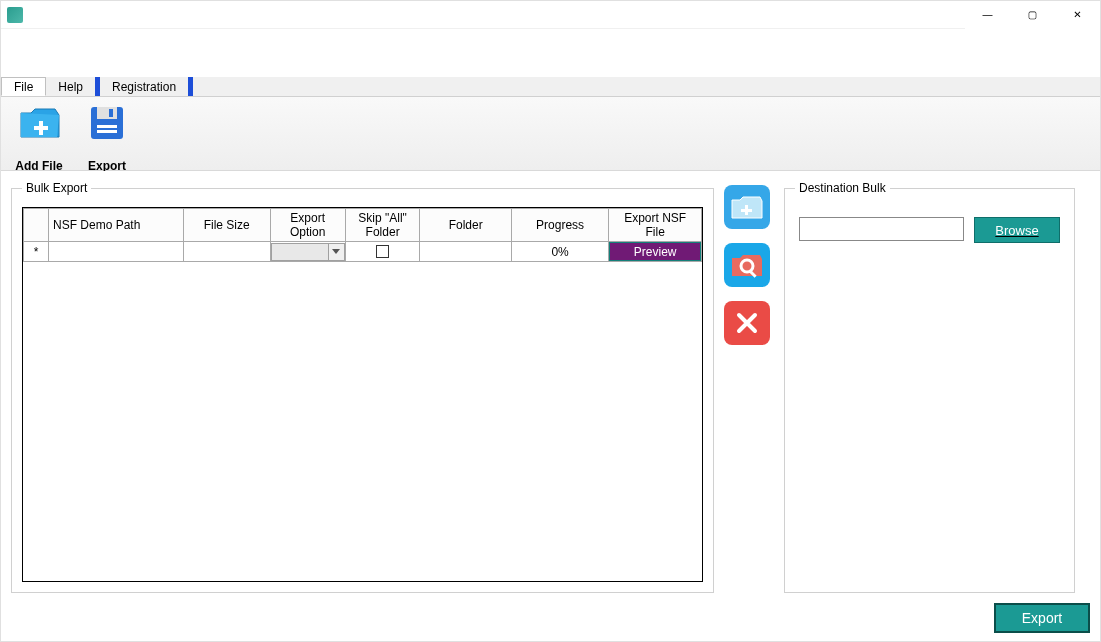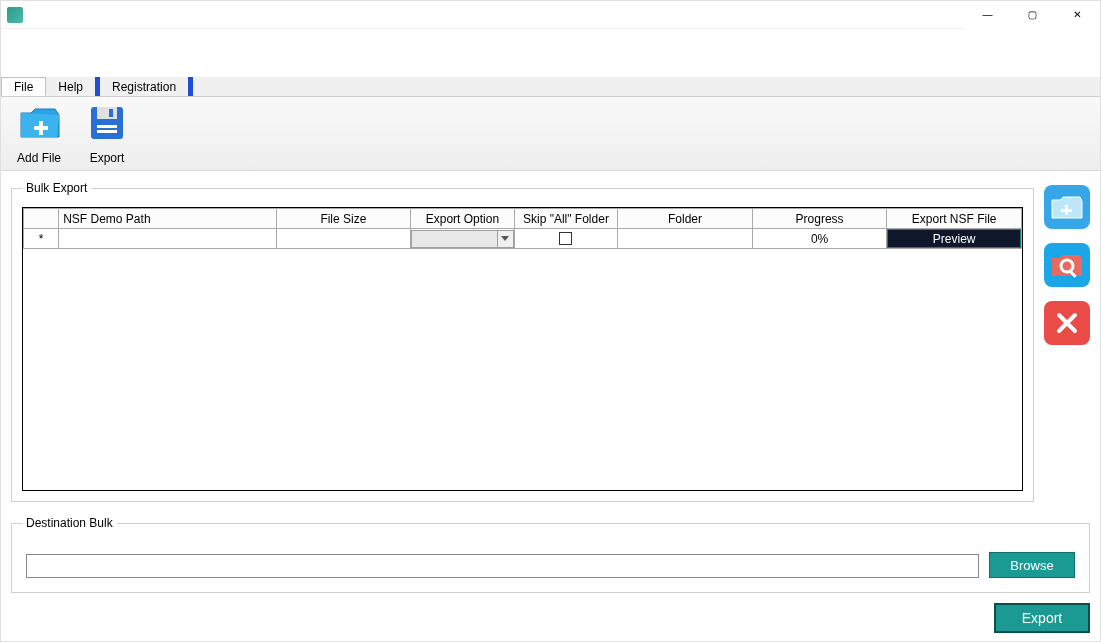--- a/index.html
+++ b/index.html
@@ -80,28 +80,28 @@
     flex-direction: column;
     align-items: center;
     width: 52px;
     cursor: pointer;
   }
   .tool-btn .icon-box {
     width: 46px; height: 44px;
     display: flex; align-items:center; justify-content:center;
     border-radius: 4px;
   }
-  .tool-btn .lbl { font-size: 12px; margin-top: 6px; }
+  .tool-btn .lbl { font-size: 12px; margin-top: 14px; font-weight: bold; }
 
   
   .content {
     flex: 1;
-    padding: 10px 10px 10px 10px;
-    display: flex;
-    flex-direction: column;
+    padding: 10px 25px 10px 10px;
+    display: flex;
+    flex-direction: row;
     gap: 14px;
     background: #ffffff;
     overflow: hidden;
   }
   fieldset.group {
     border: 1px solid #d0d0d0;
     padding: 12px 10px 10px 10px;
     position: relative;
   }
   fieldset.group > legend {
@@ -141,41 +141,41 @@
     display:flex; background:#e8e8e8; border:1px solid #a0a0a0; height:18px;
   }
   .combo-cell .arrow {
     width:16px; border-left:1px solid #a0a0a0;
     display:flex;align-items:center;justify-content:center;
     background:#f0f0f0;
   }
   .checkbox-cell { display:flex; justify-content:center; }
   .checkbox-box { width:13px; height:13px; border:1px solid #333; background:#fff; }
   .preview-btn {
-    background:#0f172a; color:#fff; width:100%; height:100%;
+    background:#701a75; color:#fff; width:100%; height:100%;
     display:flex; align-items:center; justify-content:center;
     border:1px solid #14807a;
   }
 
   
   .side-icons {
     display:flex; flex-direction:column; gap:14px;
     padding-top: 4px;
   }
   .side-btn {
     width:46px; height:44px; border-radius:8px;
     display:flex; align-items:center; justify-content:center;
     cursor:pointer;
   }
   .side-add { background:#35a7e8; }
   .side-search { background:#1aa7e8; }
   .side-del { background:#ea4b46; }
 
   
-  .dest-row { display:flex; gap:10px; align-items:flex-end; padding:10px 4px 4px 4px; }
+  .dest-row { display:flex; gap:10px; align-items:flex-start; padding:10px 4px 4px 4px;text-decoration:underline; }
   .dest-input {
     flex:1; height:24px; border:1px solid #888; padding:2px 4px; font-size:12px;
   }
   .btn-primary {
     background:#1b9a94; color:#fff; border:1px solid #0f6e6a;
     height:26px; min-width:86px; font-size:13px;
     display:flex; align-items:center; justify-content:center;
     cursor:pointer;
   }
   .footer-row {

